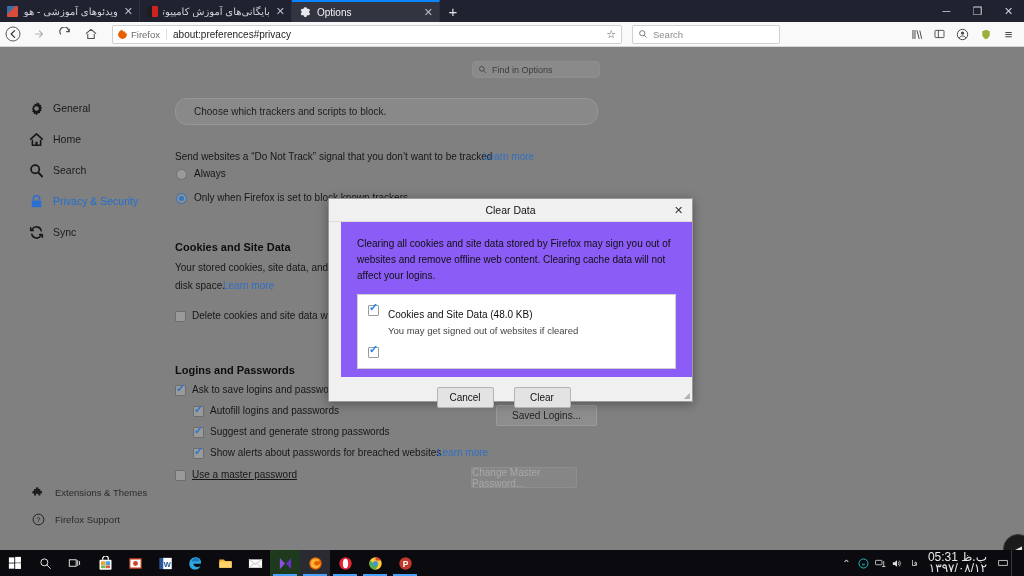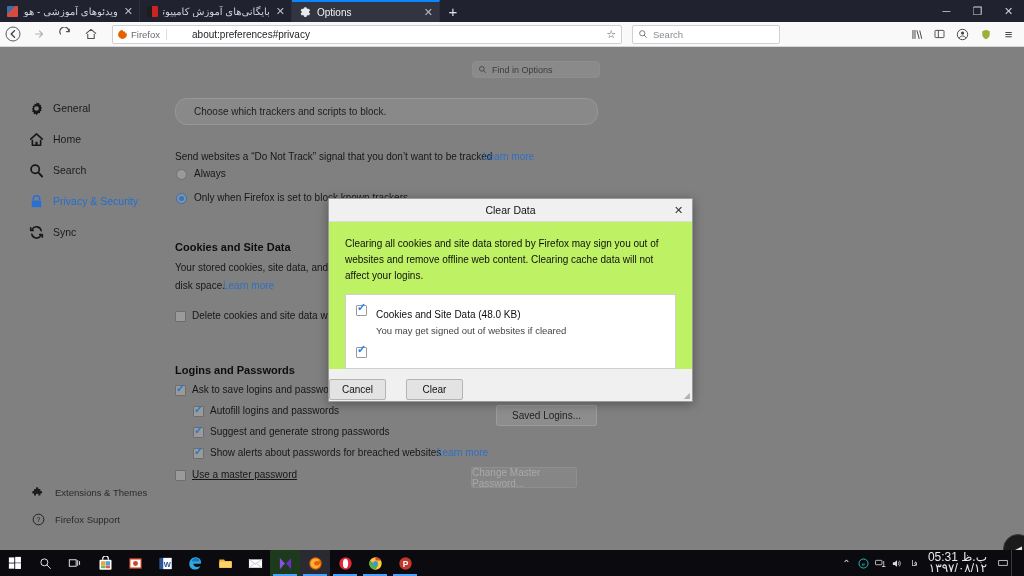--- a/index.html
+++ b/index.html
@@ -72,21 +72,21 @@
   }
   .navbtn.dim { color: #b1b1b5; }
   .urlwrap {
     display: flex; align-items: center; height: 19px;
     margin-left: 8px; background: #fff; border: 1px solid #cfcfd4;
     border-radius: 2px; width: 510px; padding: 0 2px 0 4px;
   }
   .ident { display: flex; align-items: center; flex: 0 0 auto; padding-right: 6px;
            border-right: 1px solid #dedee2; margin-right: 6px; }
   .ident-label { font-size: 9.5px; color: #6b6b70; margin-left: 3px; }
-  .urltext { font-size: 10px; color: #1d1d20; flex: 1; white-space: nowrap; margin-left: 19px; }
+  .urltext { font-size: 10px; color: #1d1d20; flex: 1; white-space: nowrap; }
   .star { color: #5b5b60; font-size: 11px; margin-left: auto; padding-right: 3px; }
   .searchwrap {
     display: flex; align-items: center; height: 19px; margin-left: 10px;
     background: #fff; border: 1px solid #cfcfd4; border-radius: 2px;
     width: 148px; padding: 0 5px;
   }
   .search-ph { font-size: 9.5px; color: #8b8b90; margin-left: 5px; }
   .toolicons { margin-left: auto; display: flex; align-items: center; padding-right: 4px; }
   .ticon { width: 23px; height: 22px; display: flex; align-items: center;
            justify-content: center; color: #45454a; }
@@ -163,42 +163,42 @@
     display: flex; align-items: center; position: relative; flex: 0 0 23px;
   }
   .dlg-title {
     width: 100%; text-align: center; font-size: 10.5px; color: #111;
   }
   .dlg-close {
     position: absolute; right: 6px; top: 4px; width: 15px; height: 15px;
     display: flex; align-items: center; justify-content: center;
     font-size: 11px; color: #333;
   }
-  .dlg-body { flex: 1; background: #bef264; padding: 14px 16px 0 16px; }
+  .dlg-body { flex: 1; background: #8b5cf6; padding: 14px 16px 8px 16px; margin-left: 12px; }
   .dlg-desc { font-size: 10px; color: #0f0f0f; line-height: 16px; }
   .dlg-list {
     margin-top: 10px; background: #fff; border: 1px solid #cfcfcf;
     padding: 9px 10px 10px 10px;
   }
   .dlg-row { display: flex; align-items: flex-start; }
   .dlg-row + .dlg-row { margin-top: 10px; }
   .wcbx {
     width: 11px; height: 11px; border: 1px solid #9a9a9a; background: #fff;
     border-radius: 1px; flex: 0 0 11px; margin-top: 1px; position: relative;
   }
   .wcbx.on::after {
     content: "✓"; position: absolute; left: 0px; top: -4px;
     font-size: 11px; color: #1f84e8; font-weight: bold; line-height: 1;
   }
   .dlg-rowtext { margin-left: 9px; }
   .dlg-rowtitle { font-size: 10px; color: #0f0f0f; }
   .dlg-rowsub { font-size: 9.5px; color: #444; margin-top: 3px; }
   .dlg-foot {
     height: 40px; display: flex; align-items: center;
-    justify-content: flex-start; padding-right: 14px; gap: 20px;
+    justify-content: center; padding-right: 14px; gap: 20px;
     flex: 0 0 40px;
   }
   .dbtn {
     min-width: 57px; height: 21px; background: #e3e3e3;
     border: 1px solid #b4b4b4; border-radius: 2px;
     font-size: 10px; color: #111;
     display: flex; align-items: center; justify-content: center;
   }
   .dlg-grip { position: absolute; right: 2px; bottom: 1px; color: #b2b2b2; font-size: 8px; }
 

